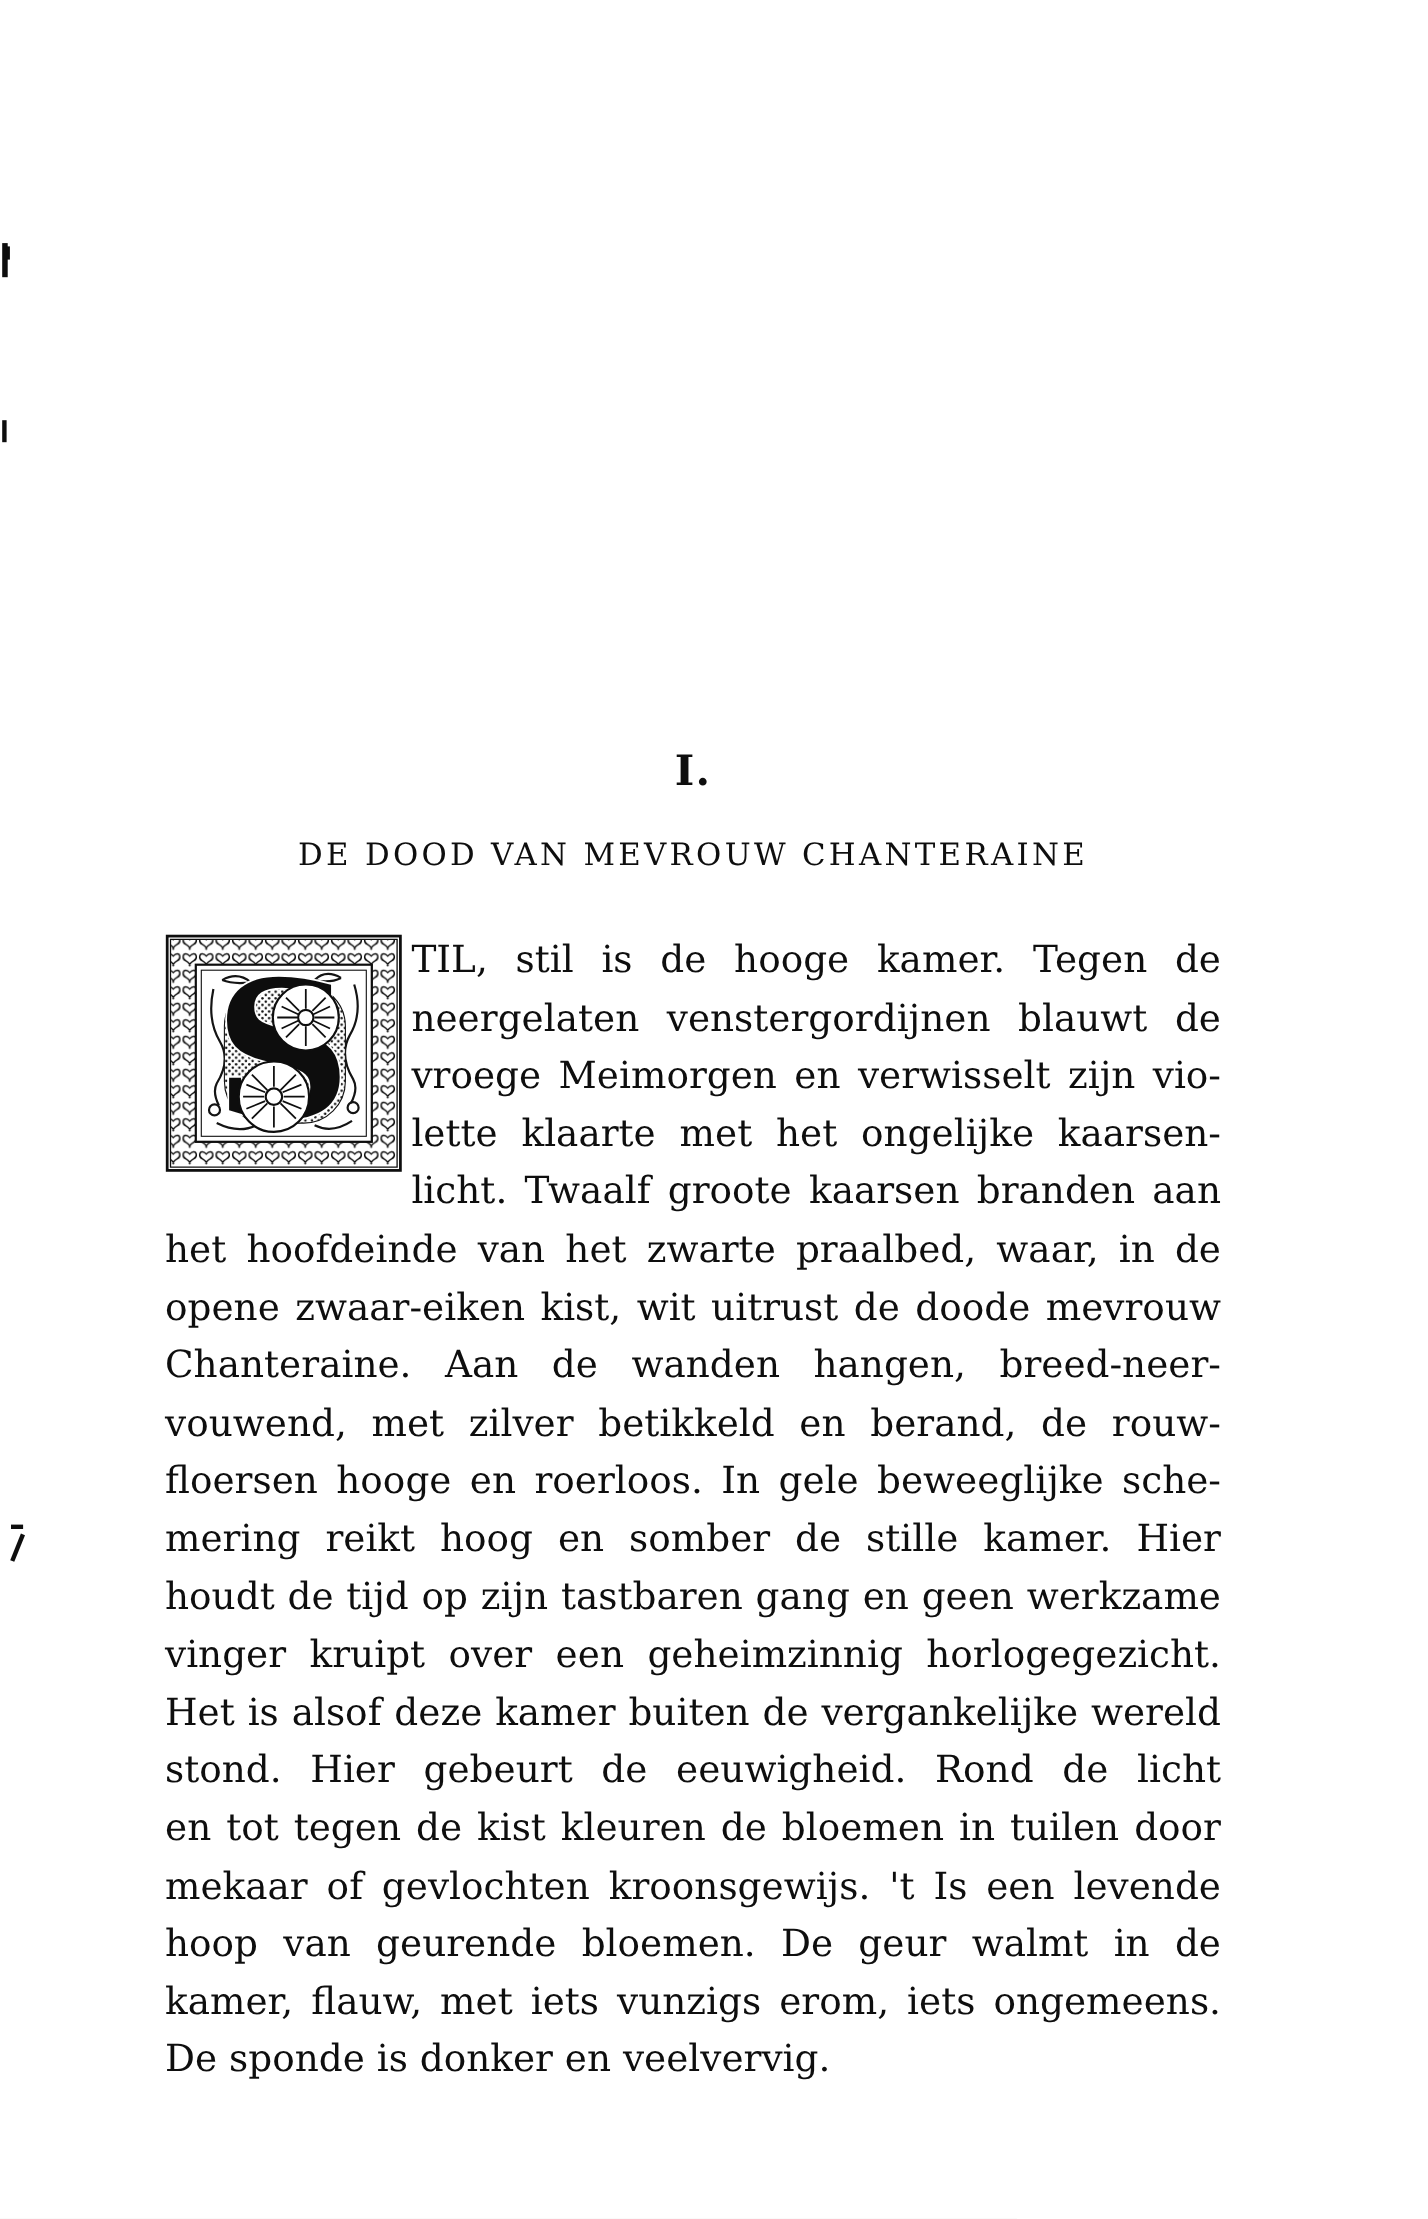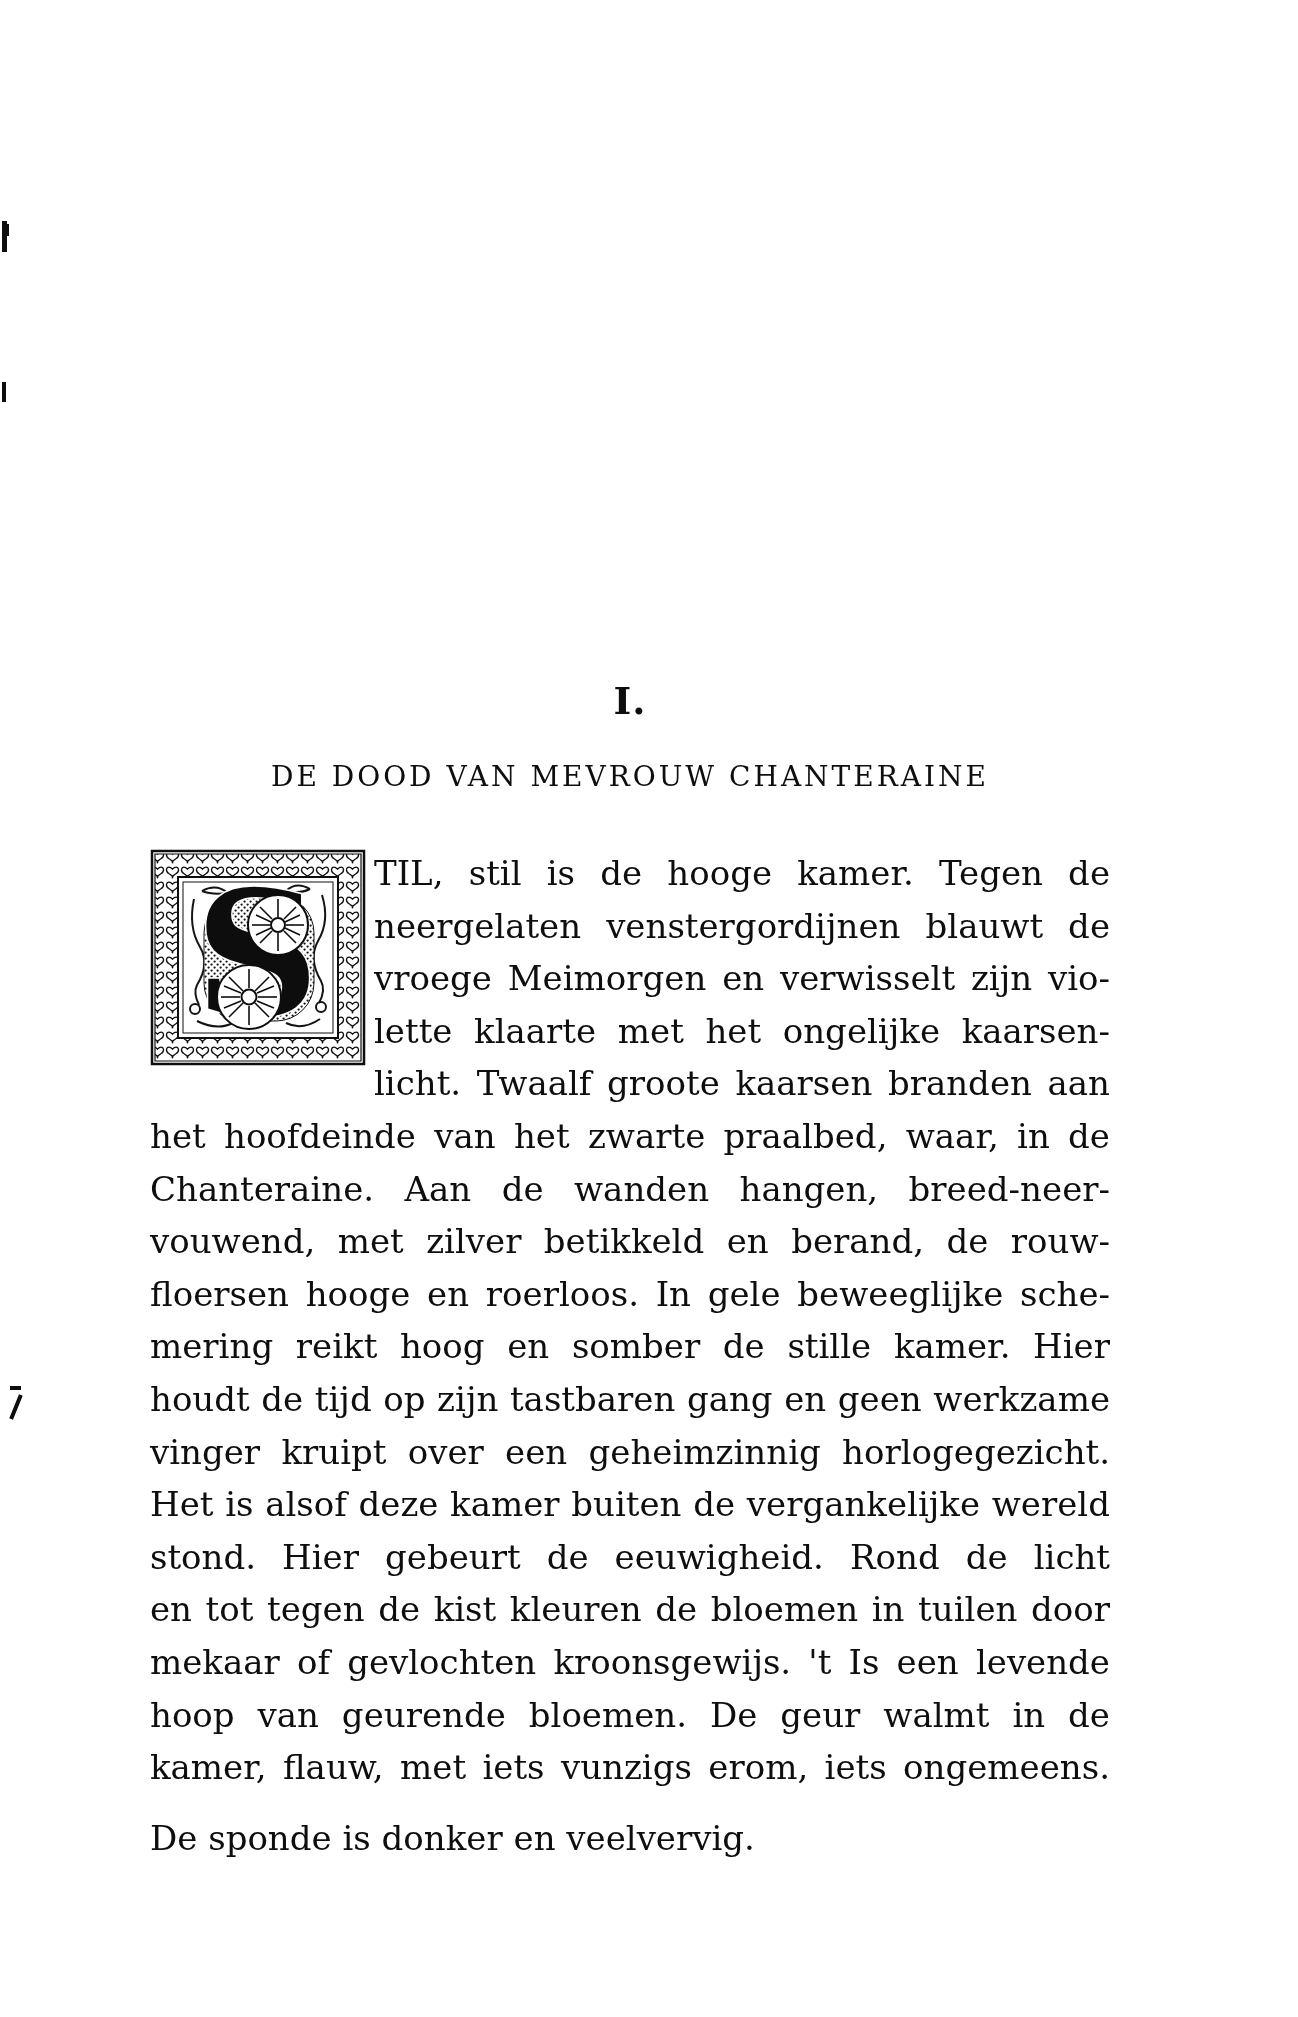--- a/index.html
+++ b/index.html
@@ -54,21 +54,20 @@
   }
 
   .line {
     line-height: 52.6px;
     text-align: justify;
     text-align-last: justify;
     white-space: normal;
   }
   .line.last {
     text-align-last: left;
-    margin-top: 18px;
   }
 
   
   .ink-mark { position: absolute; background: #0e0e0e; }
   .mark-a { left: 2px;  top: 221px;  width: 5px;  height: 31px; }
   .mark-a2{ left: 6px;  top: 224px;  width: 3px;  height: 12px; }
   .mark-b { left: 2px;  top: 382px;  width: 4px;  height: 20px; }
   .mark-c { left: 10px; top: 1386px; width: 11px; height: 4px; }
   .mark-d { left: 14px; top: 1394px; width: 4px;  height: 26px; transform: rotate(22deg); }
 </style>
@@ -163,20 +162,21 @@
         <circle cx="99" cy="148" r="7.5" fill="#ffffff" stroke="#0e0e0e" stroke-width="2"></circle>
       </g>
     </svg>
 
     <div class="line">TIL, stil is de hooge kamer. Tegen de</div>
     <div class="line">neergelaten venstergordijnen blauwt de</div>
     <div class="line">vroege Meimorgen en verwisselt zijn vio-</div>
     <div class="line">lette klaarte met het ongelijke kaarsen-</div>
     <div class="line">licht. Twaalf groote kaarsen branden aan</div>
     <div class="line">het hoofdeinde van het zwarte praalbed, waar, in de</div>
+    <div class="line">opene zwaar-eiken kist, wit uitrust de doode mevrouw</div>
     <div class="line">Chanteraine. Aan de wanden hangen, breed-neer-</div>
     <div class="line">vouwend, met zilver betikkeld en berand, de rouw-</div>
     <div class="line">floersen hooge en roerloos. In gele beweeglijke sche-</div>
     <div class="line">mering reikt hoog en somber de stille kamer. Hier</div>
     <div class="line">houdt de tijd op zijn tastbaren gang en geen werkzame</div>
     <div class="line">vinger kruipt over een geheimzinnig horlogegezicht.</div>
     <div class="line">Het is alsof deze kamer buiten de vergankelijke wereld</div>
     <div class="line">stond. Hier gebeurt de eeuwigheid. Rond de licht</div>
     <div class="line">en tot tegen de kist kleuren de bloemen in tuilen door</div>
     <div class="line">mekaar of gevlochten kroonsgewijs. 't Is een levende</div>

